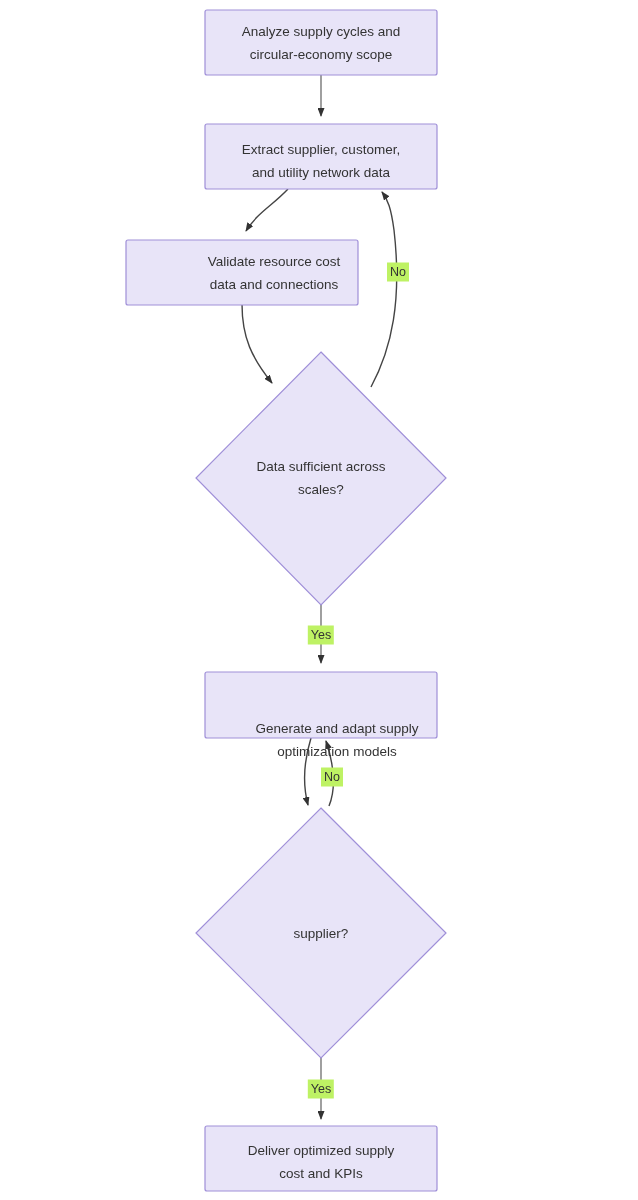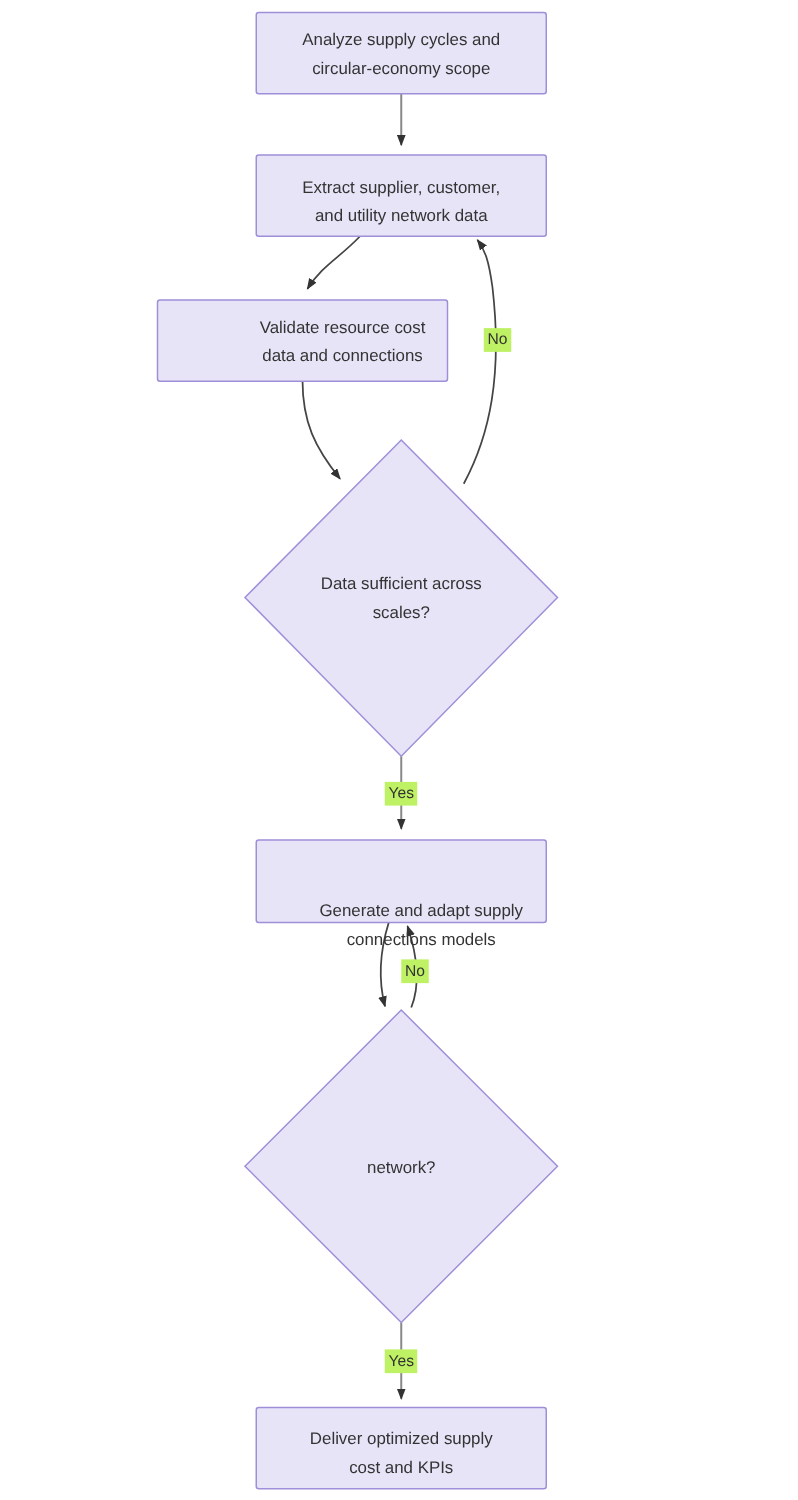--- a/index.html
+++ b/index.html
@@ -148,25 +148,25 @@
     <span>data and connections</span>
   </div>
 
   <div class="node-label" style="left:196px; top:443px; width:250px; height:70px;">
     <span>Data sufficient across</span>
     <span>scales?</span>
   </div>
 
   <div class="node-label" style="left:221px; top:672px; width:232px; height:66px;margin-top:35px;">
     <span>Generate and adapt supply</span>
-    <span>connections models</span>
+    <span>optimization models</span>
   </div>
 
   <div class="node-label" style="left:196px; top:898px; width:250px; height:70px;">
-    <span>network?</span>
+    <span>supplier?</span>
   </div>
 
   <div class="node-label" style="left:205px; top:1126px; width:232px; height:71px;">
     <span>Deliver optimized supply</span>
     <span>cost and KPIs</span>
   </div>
 
   <div class="edge-label" style="left:398px; top:272px;">No</div>
 
   <div class="edge-label" style="left:321px; top:635px;">Yes</div>

